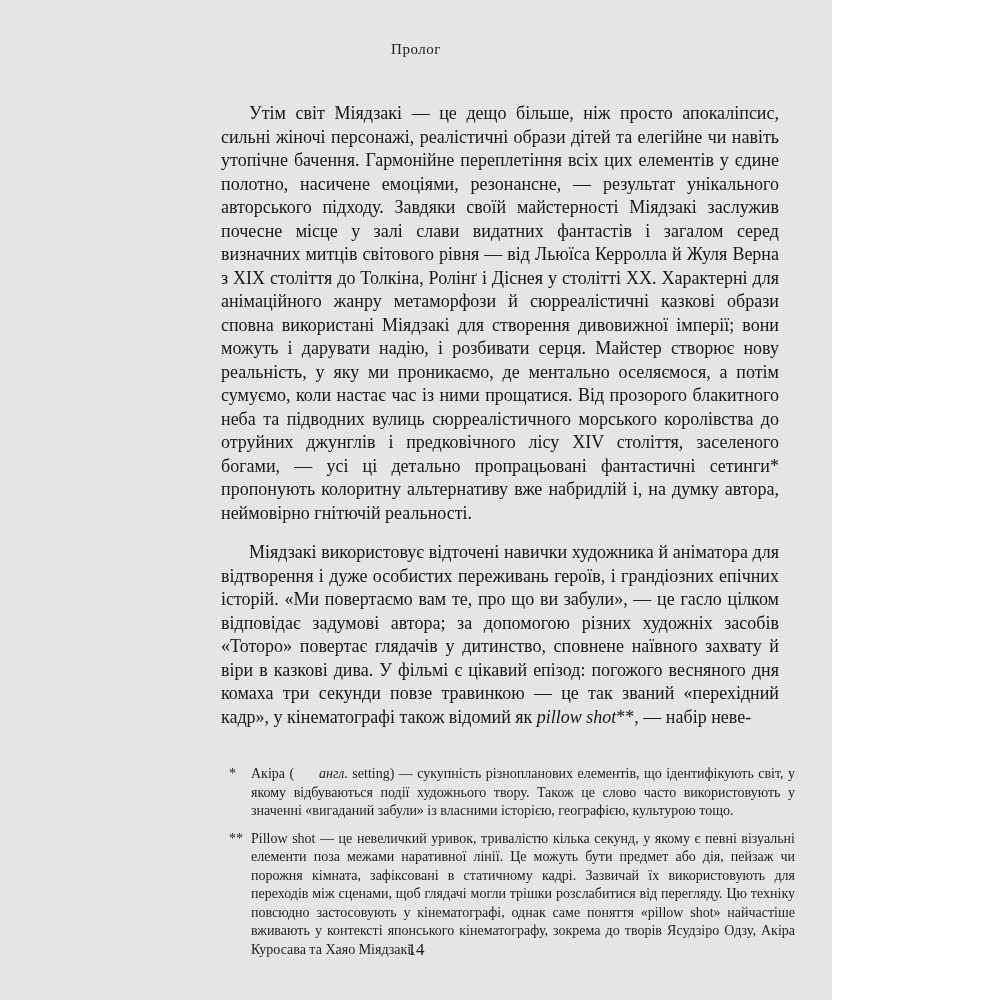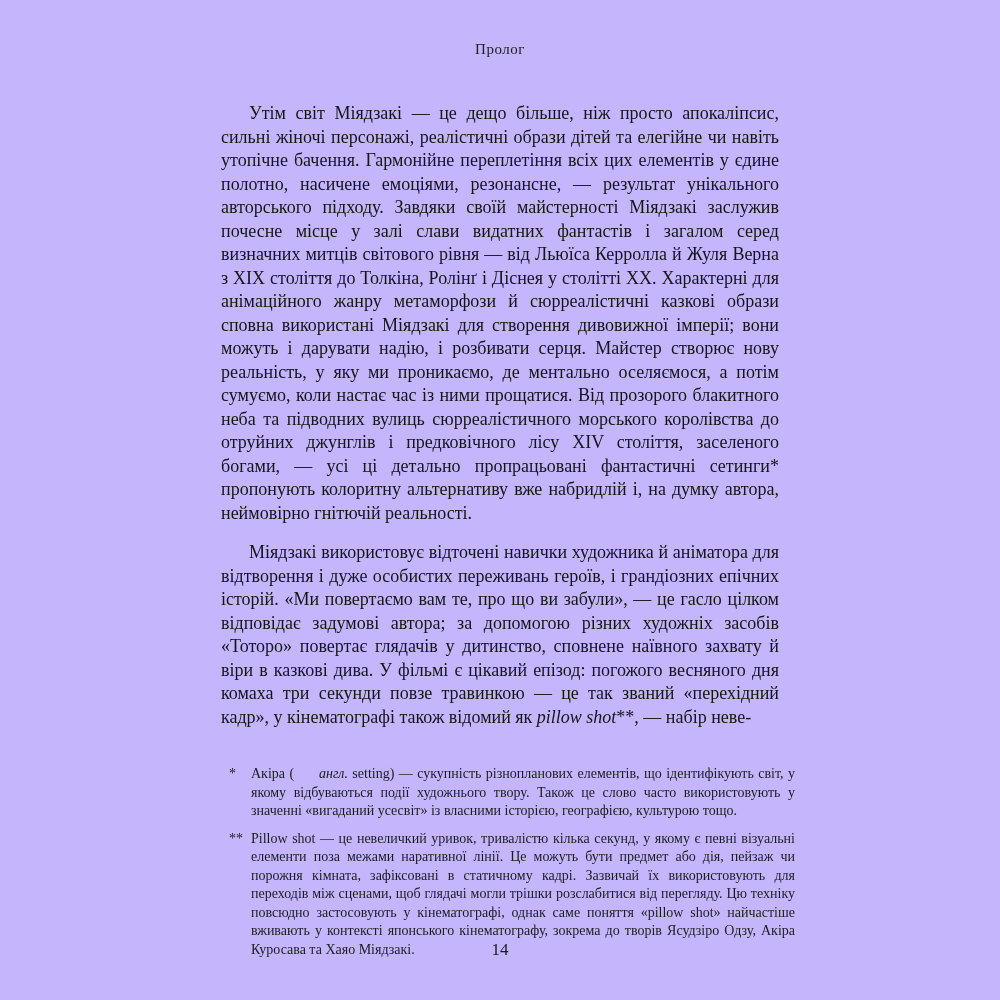--- a/index.html
+++ b/index.html
@@ -2,23 +2,23 @@
 <html lang="uk"><head>
 <meta charset="utf-8">
 <style>
   html, body {
     margin: 0;
     padding: 0;
     background: #ffffff;
   }
   .page {
     position: relative;
-    width: 1000px;
+    width: 832px;
     height: 1000px;
-    background: #c4b5fd;
+    background: #e5e5e5;
     font-family: "Liberation Serif", "DejaVu Serif", serif;
     color: #1a1a1a;
     overflow: hidden;
     text-decoration: underline;
   }
   .running-head {
     position: absolute;
     top: 41px;
     left: 0;
     width: 100%;
@@ -83,21 +83,21 @@
   <div class="content">
     <div class="body-text">
 
     <p class="para"><span>Утім світ Міядзакі — це дещо більше, ніж просто апокаліпсис, сильні жіночі персонажі, реалістичні образи дітей та елегійне чи навіть утопічне бачення. Гармонійне переплетіння всіх цих елементів у єдине полотно, насичене емоціями, резонансне, — результат унікального авторського підходу. Завдяки своїй майстерності Міядзакі заслужив почесне місце у залі слави видатних фантастів і загалом серед визначних митців світового рівня — від Льюїса Керролла й Жуля Верна з XIX століття до Толкіна, Ролінґ і Діснея у столітті XX. Характерні для анімаційного жанру метаморфози й сюрреалістичні казкові образи сповна використані Міядзакі для створення дивовижної імперії; вони можуть і дарувати надію, і розбивати серця. Майстер створює нову реальність, у яку ми проникаємо, де ментально оселяємося, а потім сумуємо, коли настає час із ними прощатися. Від прозорого блакитного неба та підводних вулиць сюрреалістичного морського королівства до отруйних джунглів і предковічного лісу XIV століття, заселеного богами, — усі ці детально пропрацьовані фантастичні сетинги* пропонують колоритну альтернативу вже набридлій і, на думку автора, неймовірно гнітючій реальності.</span></p>
         <p class="para"><span>Міядзакі використовує відточені навички художника й аніматора для відтворення і дуже особистих переживань героїв, і грандіозних епічних історій. «Ми повертаємо вам те, про що ви забули», — це гасло цілком відповідає задумові автора; за допомогою різних художніх засобів «Тоторо» повертає глядачів у дитинство, сповнене наївного захвату й віри в казкові дива. У фільмі є цікавий епізод: погожого весняного дня комаха три секунди повзе травинкою — це так званий «перехідний кадр», у кінематографі також відомий як </span><i>pillow shot</i><span>**, — набір неве-</span></p>
       </div>
     <div class="footnotes">
 
     <div class="footnote">
           <span class="fn-marker">*</span>
-          <span class="fn-text"><span>Акіра (</span><i>англ.</i><span> setting) — сукупність різнопланових елементів, що ідентифікують світ, у якому відбуваються події художнього твору. Також це слово часто використовують у значенні «вигаданий усесвіт» із власними історією, географією, культурою тощо.</span></span>
+          <span class="fn-text"><span>Акіра (</span><i>англ.</i><span> setting) — сукупність різнопланових елементів, що ідентифікують світ, у якому відбуваються події художнього твору. Також це слово часто використовують у значенні «вигаданий забули» із власними історією, географією, культурою тощо.</span></span>
         </div>
         <div class="footnote">
           <span class="fn-marker">**</span>
           <span class="fn-text"><span>Pillow shot — це невеличкий уривок, тривалістю кілька секунд, у якому є певні візуальні елементи поза межами наративної лінії. Це можуть бути предмет або дія, пейзаж чи порожня кімната, зафіксовані в статичному кадрі. Зазвичай їх використовують для переходів між сценами, щоб глядачі могли трішки розслабитися від перегляду. Цю техніку повсюдно застосовують у кінематографі, однак саме поняття «pillow shot» найчастіше вживають у контексті японського кінематографу, зокрема до творів Ясудзіро Одзу, Акіра Куросава та Хаяо Міядзакі.</span></span>
         </div>
       </div>
   </div>
 
   <div class="page-number">14</div>
 

